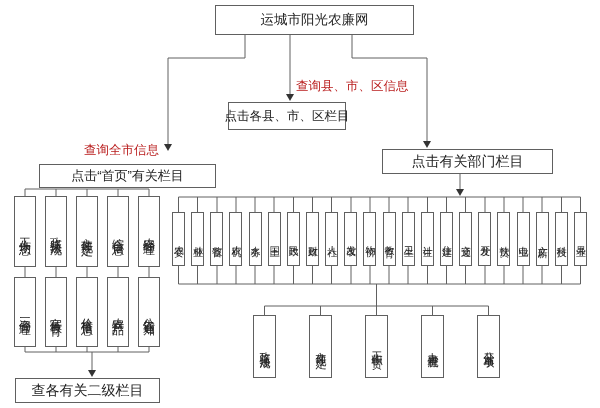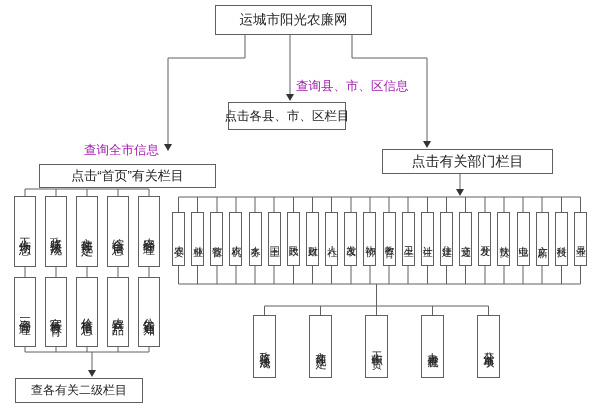--- a/index.html
+++ b/index.html
@@ -7,21 +7,21 @@
     position:relative; width:600px; height:408px; background:#ffffff;
     font-family:"Liberation Sans","DejaVu Sans",sans-serif; color:#222;
     overflow:hidden;
   }
   #wires { position:absolute; left:0; top:0; width:600px; height:408px; }
   .box {
     position:absolute; border:1px solid #606060; background:#fff;
     display:flex; align-items:center; justify-content:center;
     text-align:center; color:#222; box-sizing:border-box; white-space:nowrap;
   }
-  .flabel { position:absolute; color:#a21caf; white-space:nowrap; }
+  .flabel { position:absolute; color:#b91c1c; white-space:nowrap; }
   .vrow { position:absolute; display:flex; justify-content:space-between; }
   .vbox {
     border:1px solid #606060; background:#fff; box-sizing:border-box;
     display:flex; align-items:center; justify-content:center; flex:0 0 auto;
   }
   .vtext {
     writing-mode:vertical-rl; text-orientation:upright;
     letter-spacing:2px; line-height:1; color:#222;
   }
   .home-box  { width:22px; height:71px; font-size:12px; }
@@ -65,21 +65,21 @@
     <g fill="#333333" stroke="none">
       <polygon points="164,144 172,144 168,151"></polygon>
       <polygon points="286,94 294,94 290,101"></polygon>
       <polygon points="423,141 431,141 427,148"></polygon>
       <polygon points="96,181 104,181 100,188"></polygon>
       <polygon points="88,370 96,370 92,377"></polygon>
       <polygon points="456,189 464,189 460,196"></polygon>
     </g>
   </svg>
 
-  <div class="box" style="left:215px; top:5px; width:157px; height:30px; font-size:13.5px;">运城市阳光农廉网</div>
+  <div class="box" style="left:215px; top:5px; width:199px; height:30px; font-size:13.5px;">运城市阳光农廉网</div>
 
   <div class="flabel" style="left:84px; top:114px; font-size:12.5px;margin-top:28px;">查询全市信息</div>
   <div class="flabel" style="left:296px; top:78px; font-size:12.5px;">查询县、市、区信息</div>
 
   <div class="box" style="left:228px; top:102px; width:118px; height:28px; font-size:12.5px;">点击各县、市、区栏目</div>
   <div class="box" style="left:39px; top:164px; width:177px; height:24px; font-size:13px;">点击“首页”有关栏目</div>
   <div class="box" style="left:382px; top:149px; width:171px; height:25px; font-size:14px;">点击有关部门栏目</div>
 
   <div class="vrow" style="left:14px; top:196px; width:146px;">
     <div class="vbox home-box">
@@ -110,21 +110,21 @@
         <span class="vtext">价格信息</span>
       </div>
     <div class="vbox home-box2">
         <span class="vtext">农特产品</span>
       </div>
     <div class="vbox home-box2">
         <span class="vtext">公告通知</span>
       </div>
   </div>
 
-  <div class="box" style="left:15px; top:378px; width:128px; height:25px; font-size:12px;">查各有关二级栏目</div>
+  <div class="box" style="left:15px; top:378px; width:145px; height:25px; font-size:14px;">查各有关二级栏目</div>
 
   <div class="vrow" style="left:172px; top:212px; width:415px;">
     <div class="vbox dept-box">
         <span class="vtext">农委</span>
       </div>
     <div class="vbox dept-box">
         <span class="vtext">林业</span>
       </div>
     <div class="vbox dept-box">
         <span class="vtext">畜牧</span>

